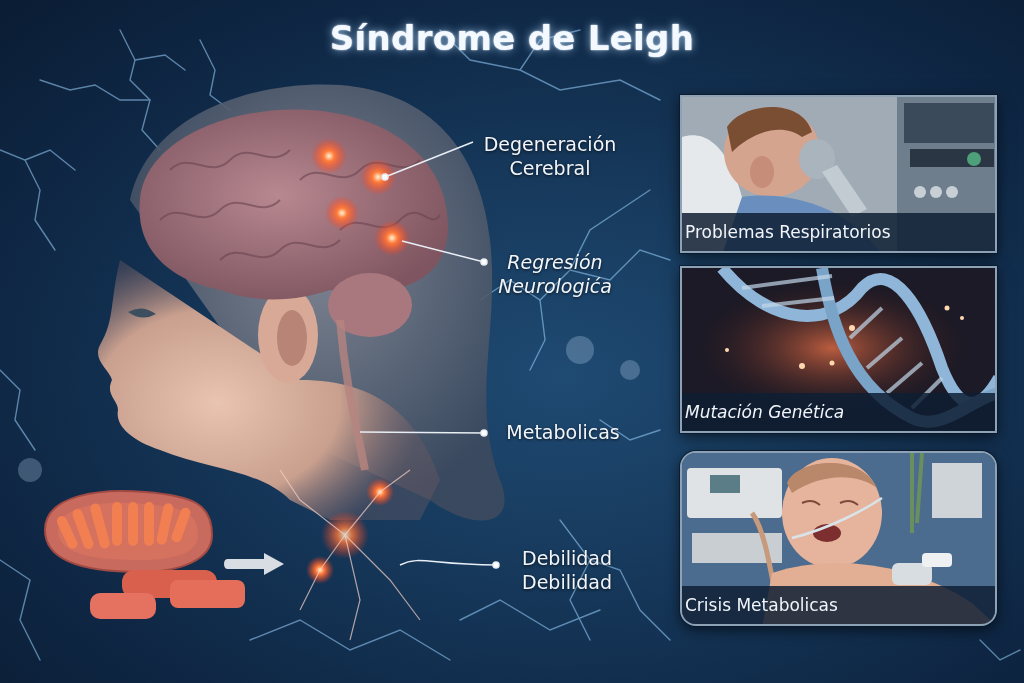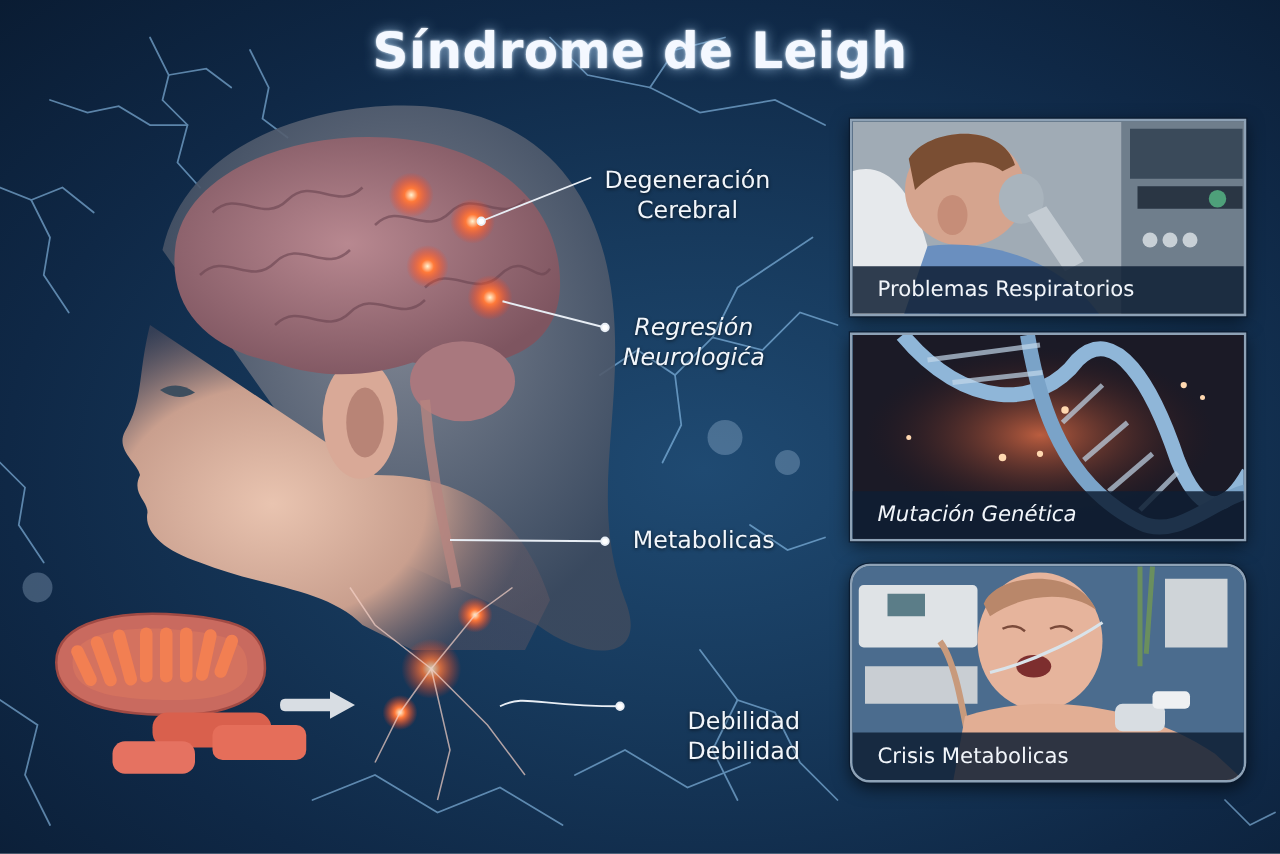--- a/index.html
+++ b/index.html
@@ -7,39 +7,39 @@
   body {
     position: relative;
     font-family: "DejaVu Sans", "Liberation Sans", sans-serif;
     background: radial-gradient(ellipse at 55% 55%, #1f4a72 0%, #173a5d 35%, #0f2846 70%, #0a1c33 100%);
     color: #fff;
   }
   .bg-layer { position: absolute; inset: 0; }
   .lightning path { fill: none; stroke: #9cd3ff; stroke-linecap: round; }
   .title {
     position: absolute; left: 0; width: 1024px; top: 18px;
-    text-align: center; font-size: 40px; font-weight: bold;
+    text-align: center; font-size: 34px; font-weight: bold;
     letter-spacing: 0.3px; color: #f4f8ff;
     text-shadow: 0 0 10px rgba(180,220,255,0.75), 0 0 2px #fff;
   }
   .label {
     position: absolute; text-align: center; font-size: 19px; line-height: 24px;
     color: #f2f6fb; font-weight: 500;
     text-shadow: 0 1px 3px rgba(0,0,0,0.7);
   }
   .card {
     position: absolute; left: 680px; width: 317px;
     border: 2px solid #8ea2b6; overflow: hidden;
     box-shadow: 0 0 0 1px rgba(10,25,45,0.8), 0 4px 14px rgba(0,0,0,0.6);
   }
   .card .img { position: absolute; inset: 0; }
   .card .caption {
     position: absolute; left: 0; right: 0; bottom: 0; height: 38px;
     background: rgba(14,30,52,0.85);
-    display: flex; align-items: center; padding-left: 20px;
+    display: flex; align-items: center; padding-left: 3px;
     font-size: 17px; color: #f1f5fa;
   }
   .arrow-shape { position: absolute; left: 224px; top: 551px; }
 </style>
 </head>
 <body>
 
 <svg class="bg-layer lightning" width="1024" height="683" viewBox="0 0 1024 683">
   <g opacity="0.55" stroke-width="1.4">
     <path d="M120 30 L135 60 L130 80 L150 100 L142 130 L160 150"></path>
@@ -171,21 +171,21 @@
   <div>Degeneración</div>
   <div>Cerebral</div>
 </div>
 <div class="label" style="left:480px; top:250px; width:150px;font-style:italic;">
   <div>Regresión</div>
   <div>Neurologića</div>
 </div>
 <div class="label" style="left:488px; top:420px; width:150px;">
   <div>Metabolicas</div>
 </div>
-<div class="label" style="left:530px; top:546px; width:130px;margin-top:19px;">
+<div class="label" style="left:502px; top:546px; width:130px;">
   <div>Debilidad</div>
   <div>Debilidad</div>
 </div>
 
 <div class="card" style="top:95px; height:158px;">
   <svg class="img" width="317" height="158" viewBox="0 0 317 158">
     <rect width="317" height="158" fill="#8c9aa6"></rect>
     <rect x="0" y="0" width="317" height="158" fill="#b4bcc3" opacity="0.5"></rect>
     <rect x="215" y="0" width="102" height="158" fill="#6f7e8c"></rect>
     <rect x="222" y="6" width="90" height="40" fill="#3a4a5a"></rect>

